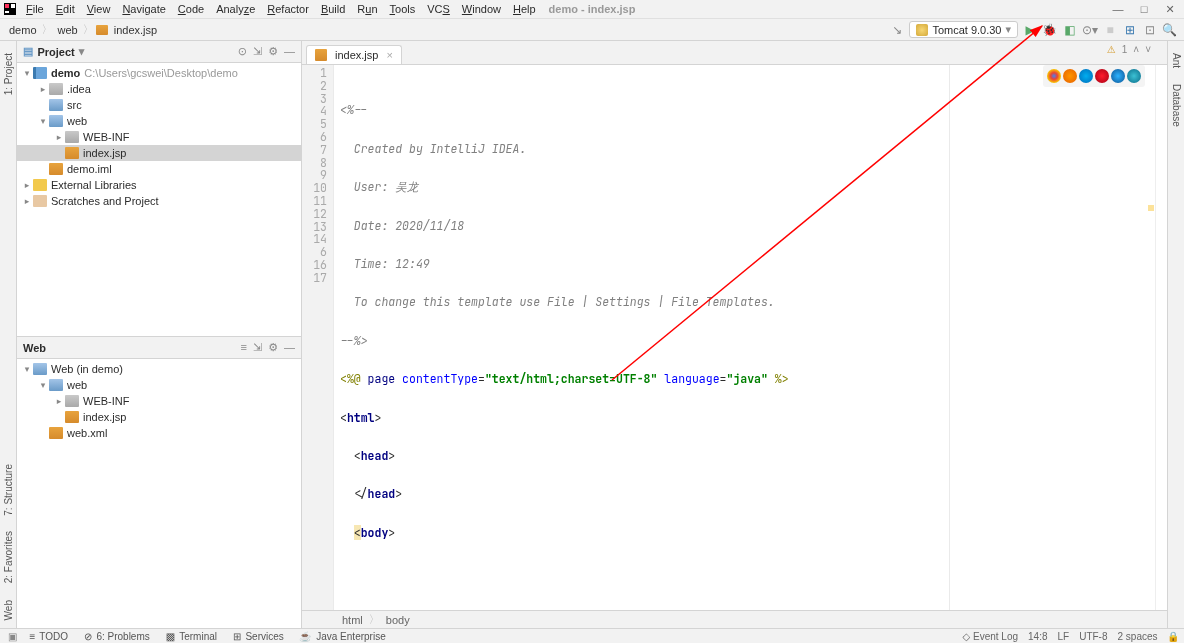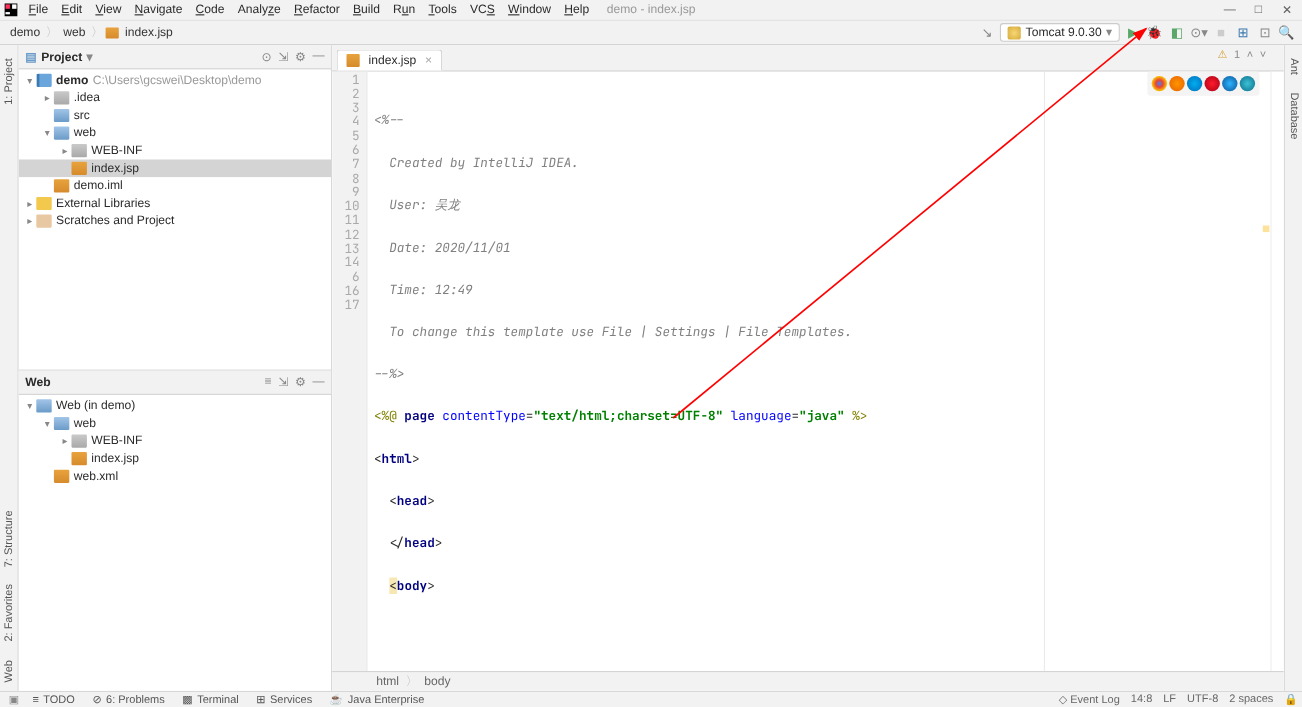--- a/index.html
+++ b/index.html
@@ -2,21 +2,21 @@
 <html><head>
 <meta charset="utf-8">
 <style>
 * { margin:0; padding:0; box-sizing:border-box; }
 body { font-family:"Segoe UI",Arial,sans-serif; font-size:11px; color:#2b2b2b; background:#fff; overflow:hidden; width:1184px; height:643px; position:relative; }
 .titlebar { height:19px; background:#f2f2f2; display:flex; align-items:center; padding:0 4px; border-bottom:1px solid #e0e0e0; }
 .ij-logo { width:12px; height:12px; margin-right:4px; display:flex; }
 .titlebar-menus { display:flex; gap:0; }
 .titlebar-menus span { padding:2px 6px; cursor:default; }
 .titlebar-menus span u { text-decoration:underline; }
-.title-text { position:absolute; left:50%; transform:translateX(-50%); color:#999; font-size:11px; }
+.title-text { position:absolute; left:50%; transform:translateX(-50%); color:#999; font-size:11px;font-weight:bold; }
 .win-ctrls { margin-left:auto; display:flex; gap:6px; }
 .win-ctrls span { width:20px; text-align:center; color:#666; }
 .navbar { height:22px; background:#f2f2f2; display:flex; align-items:center; padding:0 6px; border-bottom:1px solid #d4d4d4; font-size:11px; }
 .crumb { padding:0 3px; color:#333; }
 .crumb-sep { color:#bbb; padding:0 2px; }
 .fold-ico { width:12px; height:10px; background:linear-gradient(#e8a33d,#d68b2c); display:inline-block; vertical-align:middle; margin-right:3px; border-radius:1px; }
 .navbar-right { margin-left:auto; display:flex; align-items:center; gap:4px; }
 .run-config { display:flex; align-items:center; gap:4px; border:1px solid #ccc; background:#fff; padding:1px 6px; border-radius:3px; }
 .tomcat-ico { width:12px; height:12px; background:radial-gradient(#f7d774,#d4a93a); border-radius:2px; }
 .tool-ico { width:16px; height:16px; display:flex; align-items:center; justify-content:center; color:#888; font-size:12px; }
@@ -47,21 +47,21 @@
 .tabs { height:24px; background:#f2f2f2; display:flex; align-items:flex-end; border-bottom:1px solid #d4d4d4; padding-left:4px; }
 .tab { background:#fff; border:1px solid #d4d4d4; border-bottom:none; padding:3px 8px; display:flex; align-items:center; gap:4px; border-radius:3px 3px 0 0; font-size:11px; }
 .tab-close { color:#aaa; margin-left:4px; }
 .editor-body { flex:1; display:flex; overflow:hidden; font-family:"JetBrains Mono",Consolas,monospace; font-size:11.5px; position:relative; }
 .gutter { width:32px; background:#f2f2f2; border-right:1px solid #eaeaea; text-align:right; color:#aaa; padding:2px 6px 2px 0; line-height:12.8px; }
 .gutter div { height:12.8px; }
 .code-area { flex:1; padding:1px 0 0 6px; line-height:12.8px; white-space:pre; position:relative; }
 .code-line { height:12.8px; }
 .code-line.hl { background:#fcfaed; }
 .cm { color:#808080; font-style:italic; }
-.kw { color:#000080; font-weight:bold; }
+.kw { color:#000080; font-weight:normal; }
 .tag { color:#000080; font-weight:bold; }
 .str { color:#008000; font-weight:bold; }
 .attr { color:#0000ff; }
 .pct { color:#808000; }
 .right-gutter { width:12px; background:#fff; border-left:1px solid #eee; }
 .crumbs-bar { height:18px; background:#f2f2f2; border-top:1px solid #d4d4d4; display:flex; align-items:center; padding-left:40px; font-size:11px; color:#666; }
 .insp { position:absolute; top:3px; right:16px; display:flex; align-items:center; gap:6px; font-size:10px; color:#888; }
 .warn-ico { color:#d6a13b; }
 .browser-bar { position:absolute; top:24px; right:22px; display:flex; gap:2px; background:#f4f4f4; padding:4px; border-radius:3px; }
 .brow { width:14px; height:14px; border-radius:50%; }
@@ -268,21 +268,21 @@
           <div>14</div>
           <div>6</div>
           <div>16</div>
           <div>17</div>
       </div>
       <div class="code-area">
         <div class="margin-line"></div>
         <div class="code-line"><span class="cm">&lt;%--</span></div>
         <div class="code-line"><span class="cm">  Created by IntelliJ IDEA.</span></div>
         <div class="code-line"><span class="cm">  User: 吴龙</span></div>
-        <div class="code-line"><span class="cm">  Date: 2020/11/01</span></div>
+        <div class="code-line"><span class="cm">  Date: 2020/11/18</span></div>
         <div class="code-line"><span class="cm">  Time: 12:49</span></div>
         <div class="code-line"><span class="cm">  To change this template use File | Settings | File Templates.</span></div>
         <div class="code-line"><span class="cm">--%&gt;</span></div>
         <div class="code-line"><span class="pct">&lt;%@ </span><span class="kw">page </span><span class="attr">contentType</span>=<span class="str">"text/html;charset=UTF-8"</span> <span class="attr">language</span>=<span class="str">"java"</span><span class="pct"> %&gt;</span></div>
         <div class="code-line">&lt;<span class="tag">html</span>&gt;</div>
         <div class="code-line">  &lt;<span class="tag">head</span>&gt;</div>
         <div class="code-line">  &lt;/<span class="tag">head</span>&gt;</div>
         <div class="code-line">  <span style="background:#f7e7b3">&lt;</span><span class="tag">body</span>&gt;</div>
         
         

